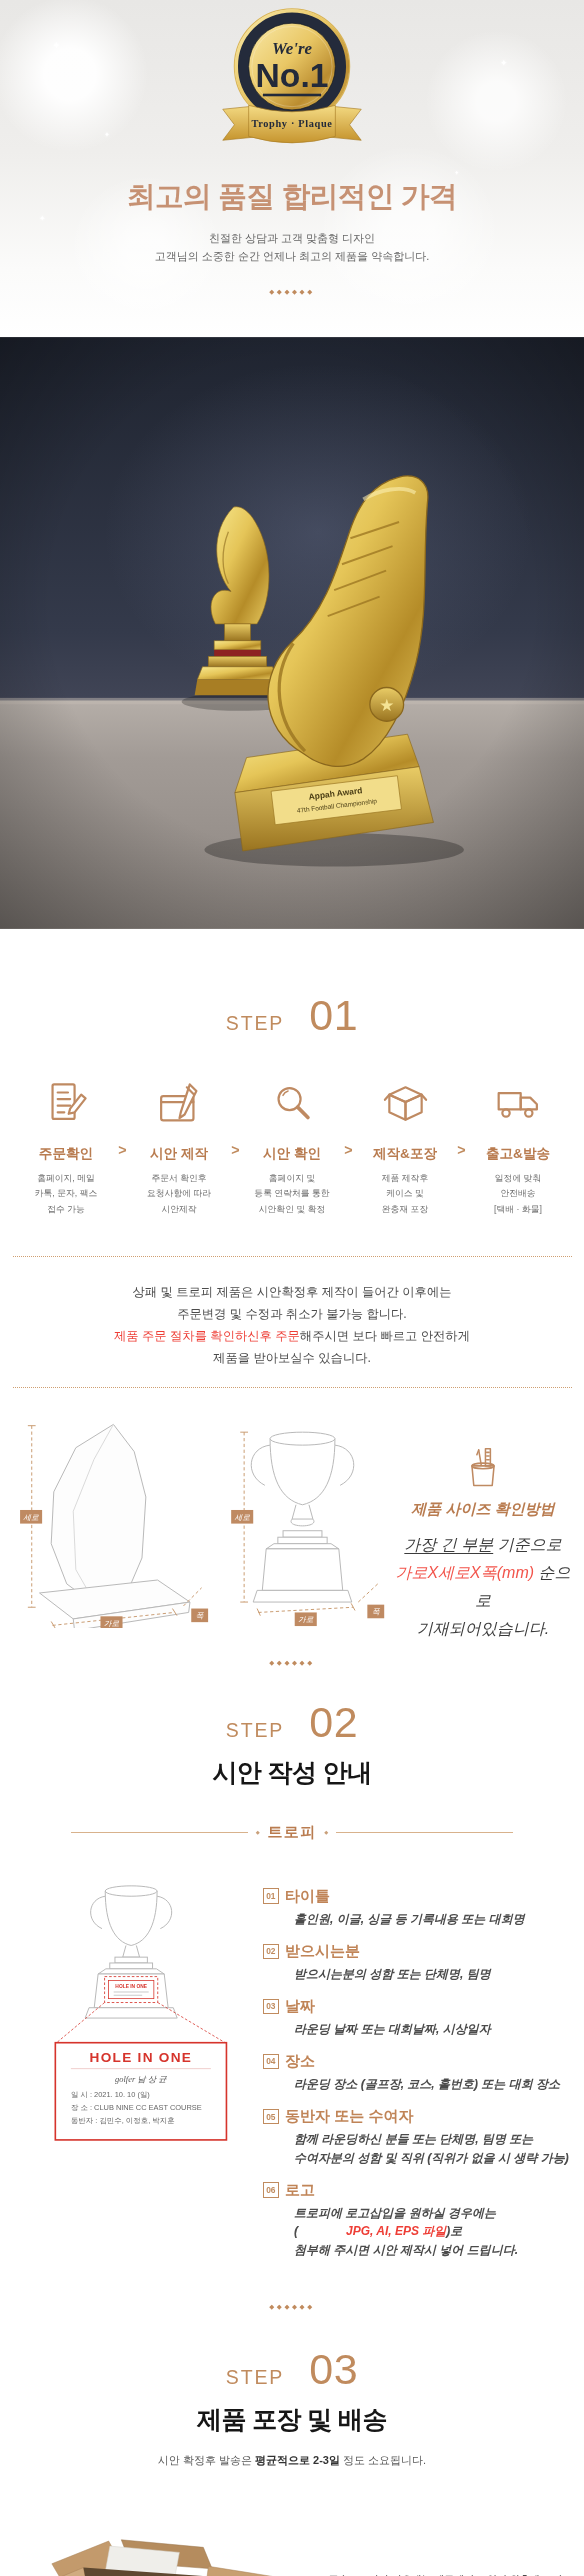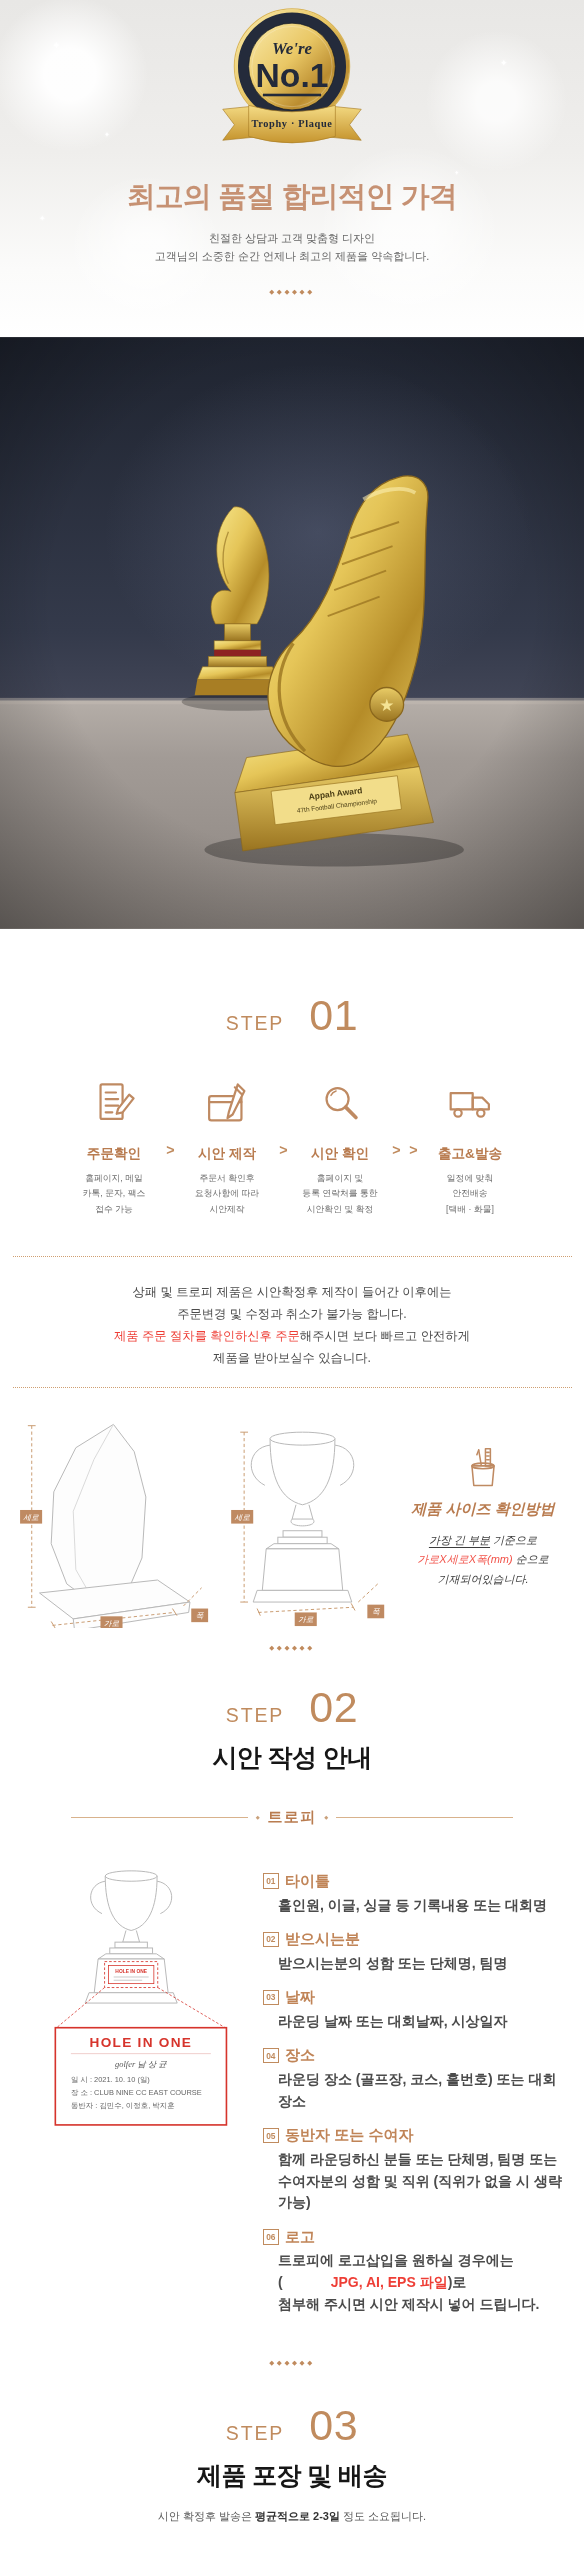--- a/index.html
+++ b/index.html
@@ -47,40 +47,40 @@
 
   .dotline { width:559px; margin:39px auto 0; border-top:1.9px dotted #cf9f72; height:0; }
   .dotline.second { margin-top:18px; }
 
   .notice { margin-top:23.4px; text-align:center; font-size:12.3px; line-height:1.8; color:#4b4b4b; }
   .notice .red { color:#ee3e36; }
 
   .size-row { width:562px; margin:26px auto 0; display:flex; justify-content:space-between; align-items:flex-start;font-style:italic; }
   .size-info { width:180px; text-align:center; padding-top:31px; }
   .size-info .si-title { margin-top:10.4px; font-size:15px; font-weight:700; color:#b97c50; }
-  .size-info .si-lines { margin-top:11.7px; font-size:11px; line-height:1.75; color:#3c3c3c; }
+  .size-info .si-lines { margin-top:11.7px; font-size:16px; line-height:1.75; color:#3c3c3c; }
   .size-info .ul { text-decoration:underline; text-underline-offset:2.6px; }
   .size-info .pink { color:#f2544b; }
   .divider-block { margin-top:15.6px; text-align:center; }
 
   .step2-head { margin-top:31px; }
   .cat-header { margin-top:34px; display:flex; align-items:center; justify-content:center; gap:7.8px; }
   .cat-line { width:177px; height:0.6px; background:#d8b28c; }
   .cat-dia { font-size:5.2px; color:#c9a07a; }
   .cat-label { font-size:15px; font-weight:700; color:#b97c50; letter-spacing:1.3px; }
 
   .design-row { width:562px; margin:27px auto 0; display:flex; text-align:left; }
   .design-left { width:252px; position:relative; }
   .design-right { width:310px; padding-top:18px; }
   .ditem { margin-bottom:13.6px; }
   .ditem-head { display:flex; align-items:center; }
   .ditem-no { width:15.6px; height:15.6px; border:1px solid #c08b5e; color:#c08b5e; font-size:8.4px; font-weight:700;
               display:flex; align-items:center; justify-content:center; }
   .ditem-title { margin-left:6.5px; font-size:15px; font-weight:700; color:#c08457; }
-  .ditem-desc { margin-left:15px; margin-top:3.9px; font-size:14px; font-weight:600; line-height:1.55; color:#4b4b4b; }
+  .ditem-desc { margin-left:31px; margin-top:3.9px; font-size:12px; font-weight:600; line-height:1.55; color:#4b4b4b;font-style:italic; }
   .ditem-desc .red { color:#ee3e36;padding-left:48px; }
 
   .step3-head { margin-top:34px; }
   .step3-sub { margin-top:17px; text-align:center; font-size:11px; color:#595959; }
   .step3-sub b { color:#333; }
   .ship-row { width:556px; margin:32px auto 0; display:flex; align-items:flex-start; }
   .ship-note { margin-left:18px; margin-top:70px; font-size:10px; line-height:1.95; }
   .ship-note .strong { font-weight:700; color:#4a4a4a; }
 </style>
 </head>
@@ -259,20 +259,34 @@
         </svg>
         <div class="p-title">시안 확인</div>
         <div class="p-desc">
           <span>홈페이지 및</span><br>
           <span>등록 연락처를 통한</span><br>
           <span>시안확인 및 확정</span>
         </div>
       </div>
       <div class="chev">&gt;</div>
 
+      <div class="pstep">
+        <svg width="47" height="47" viewBox="0 0 64 64" fill="none" stroke="#bf8a62" stroke-width="3" stroke-linecap="round" stroke-linejoin="round">
+          <polygon points="10,20 32,10 54,20 32,30"></polygon>
+          <polygon points="10,20 10,44 32,54 32,30"></polygon>
+          <polygon points="54,20 54,44 32,54 32,30"></polygon>
+          <path d="M10,20 L4,27 M54,20 L60,27"></path>
+        </svg>
+        <div class="p-title">제작&amp;포장</div>
+        <div class="p-desc">
+          <span>제품 제작후</span><br>
+          <span>케이스 및</span><br>
+          <span>완충재 포장</span>
+        </div>
+      </div>
       <div class="chev">&gt;</div>
 
       <div class="pstep">
         <svg width="47" height="47" viewBox="0 0 64 64" fill="none" stroke="#bf8a62" stroke-width="3" stroke-linecap="round" stroke-linejoin="round">
           <rect x="5" y="18" width="30" height="22"></rect>
           <path d="M35,24 H48 L57,33 V40 H35 Z"></path>
           <circle cx="15" cy="45" r="5"></circle>
           <circle cx="46" cy="45" r="5"></circle>
         </svg>
         <div class="p-title">출고&amp;발송</div>

